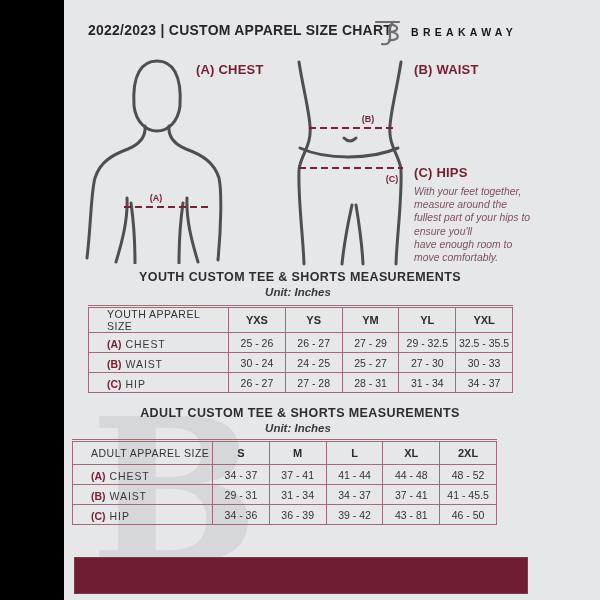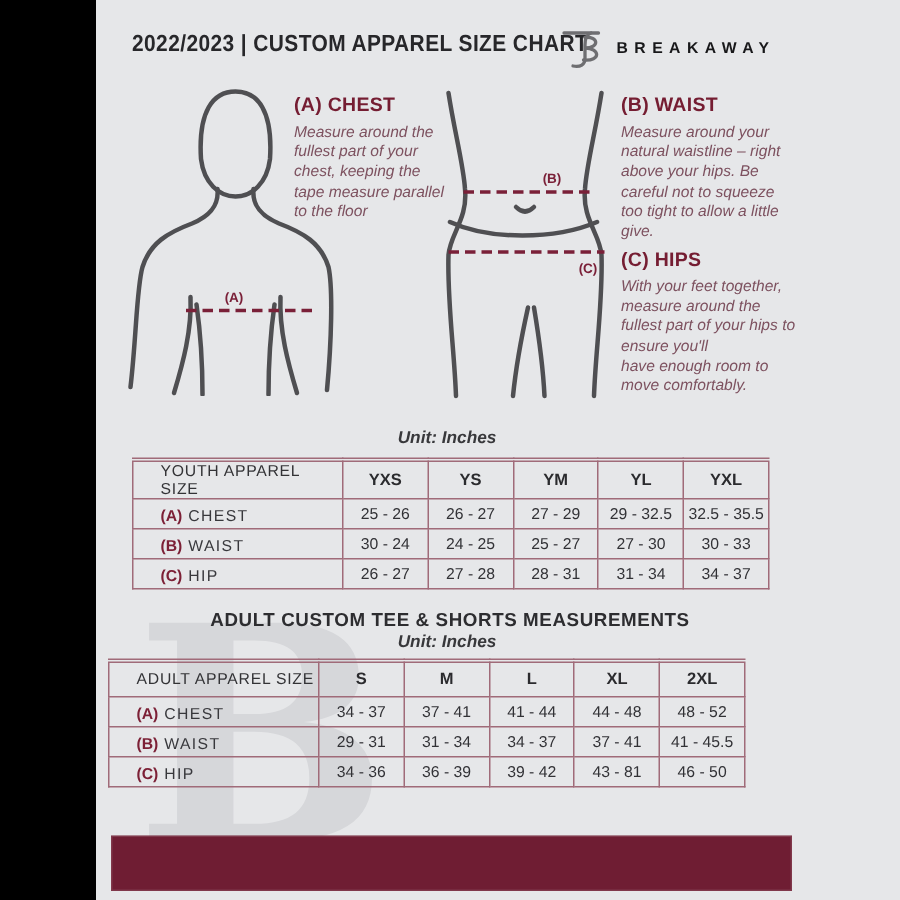--- a/index.html
+++ b/index.html
@@ -90,24 +90,22 @@
     <svg class="abs brand-logo" width="32" height="32" viewBox="0 0 32 32">
       <g fill="none" stroke="#6e6e71" stroke-width="2.2" stroke-linecap="round">
         <path d="M3,7 L26,7"></path>
         <path d="M21,7 C18,8 17,11 17,15 L17,24 C17,28 14,30 9,29"></path>
         <path d="M17,10 C26,9 27,17 17,17 C27,17 28,26 16,25"></path>
       </g>
     </svg>
     <div class="abs brand-name">BREAKAWAY</div>
 
     <div id="chest-head" class="abs ins-head">(A) CHEST</div>
-    <div id="chest-body" class="abs ins-body">Measure around the fullest part of your chest, keeping the tape measure parallel to the floor</div>
 
     <div id="waist-head" class="abs ins-head">(B) WAIST</div>
-    <div id="waist-body" class="abs ins-body">Measure around your natural waistline – right above your hips. Be careful not to squeeze too tight to allow a little give.</div>
 
     <div id="hips-head" class="abs ins-head">(C) HIPS</div>
     <div id="hips-body" class="abs ins-body">With your feet together, measure around the fullest part of your hips to ensure you'll
 have enough room to move comfortably.</div>
 
     <svg class="abs fig" style="left:10px; top:52px;" width="150" height="212" viewBox="0 0 150 212">
       <path d="M60,54 C58,22 68,9 83,9 C98,9 108,22 106,54 C104,70 94,79 83,79 C72,79 62,70 60,54"></path>
       <path d="M71,74 C72,85 66,92 54,97 C38,103 26,110 21,126 C17,140 17,172 13,206"></path>
       <path d="M95,74 C94,85 100,92 112,97 C128,103 140,110 145,126 C148,140 147,176 144,208"></path>
       <path d="M53,146 C54,168 48,190 42,210"></path>
@@ -126,20 +124,21 @@
       <path d="M66,147 C62,165 58,186 56,206"></path>
       <path d="M70,147 C73,165 76,186 77,206"></path>
       <path class="dash" d="M23,70 L107,70"></path>
       <text x="82" y="64" text-anchor="middle">(B)</text>
       <path class="dash" d="M13,110 L117,110"></path>
       <text x="106" y="124" text-anchor="middle">(C)</text>
     </svg>
 
     <div id="watermark" class="abs">B</div>
 
+    <div id="youth-title" class="abs tbl-title">YOUTH CUSTOM TEE &amp; SHORTS MEASUREMENTS</div>
     <div id="youth-unit" class="abs tbl-unit">Unit: Inches</div>
     <table id="youth-table" class="abs size-table">
         <colgroup>
           <col style="width: 140px;">
           <col style="width: 56.8px;">
           <col style="width: 56.8px;">
           <col style="width: 56.8px;">
           <col style="width: 56.8px;">
           <col style="width: 56.8px;">
         </colgroup>

